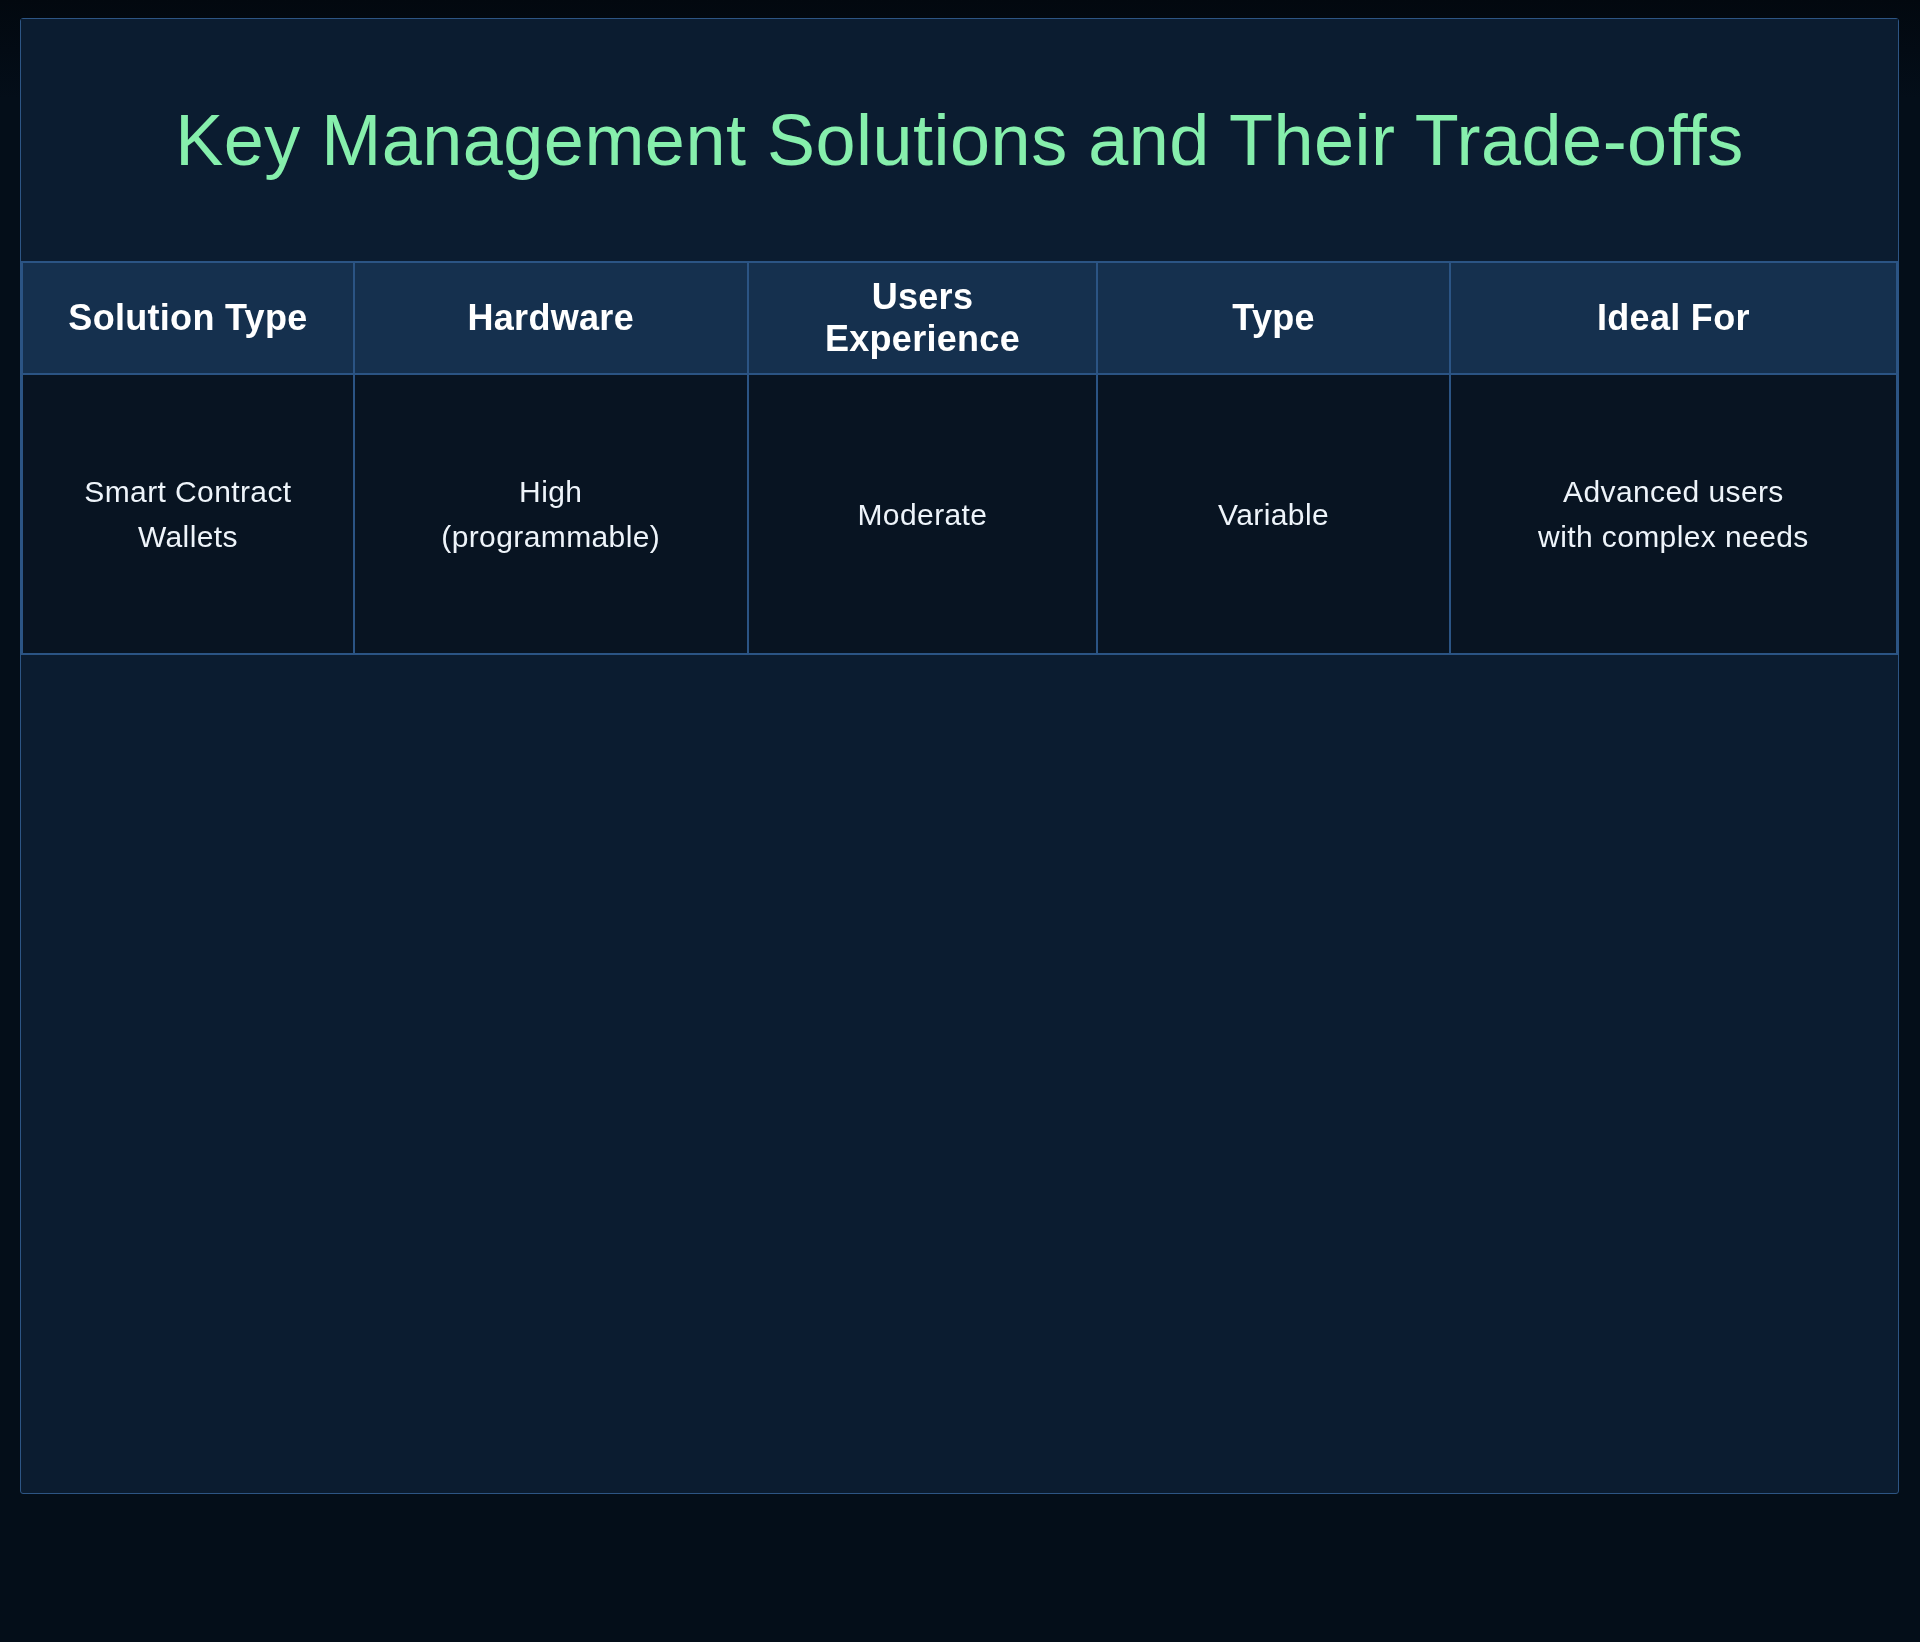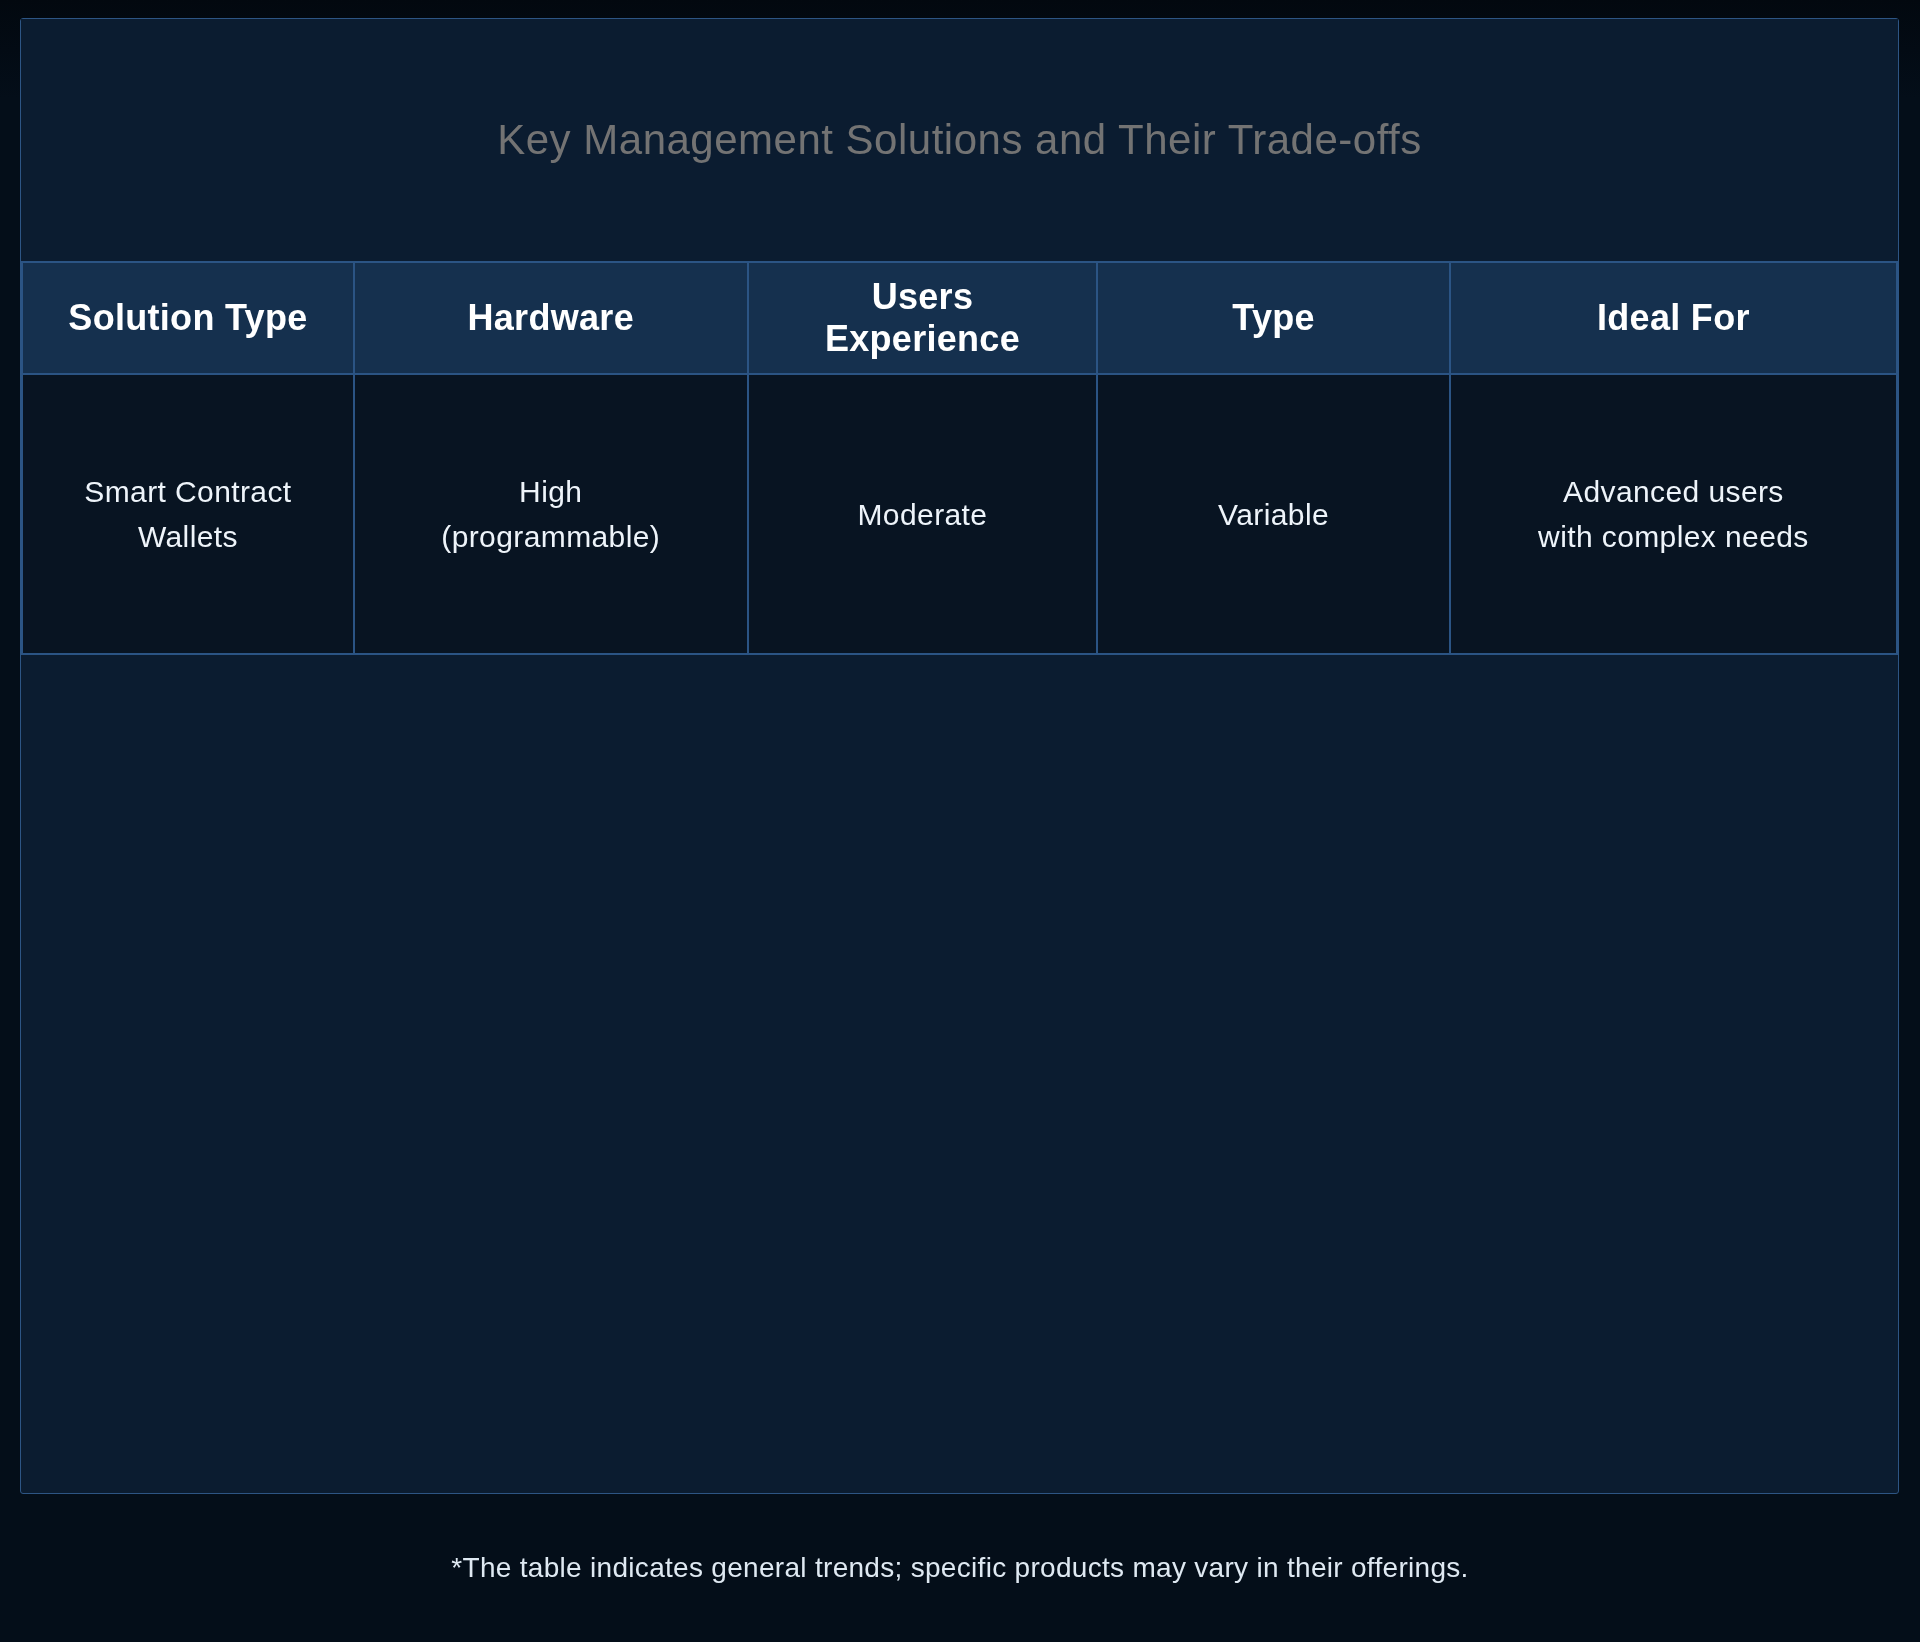--- a/index.html
+++ b/index.html
@@ -28,24 +28,24 @@
   }
   .title-block {
     height: 242px;
     display: flex;
     align-items: center;
     justify-content: center;
     background: #0b1c30;
   }
   .title-block h1 {
     margin: 0;
-    font-size: 42px;
+    font-size: 72px;
     font-weight: 400;
     letter-spacing: 0.5px;
-    color: #737373;
+    color: #86efac;
     text-align: center;
   }
   table.comparison {
     width: 100%;
     border-collapse: collapse;
     table-layout: fixed;
   }
   table.comparison th,
   table.comparison td {
     border: 2px solid #2b5484;
@@ -129,16 +129,13 @@
 (programmable)</td>
           <td>Moderate</td>
           <td>Variable</td>
           <td>Advanced users
 with complex needs</td>
         </tr>
       </tbody>
     </table>
   </section>
 
-  <footer class="footnote-area">
-    <p>*The table indicates general trends; specific products may vary in their offerings.</p>
-  </footer>
 </div>
 
 </body></html>

